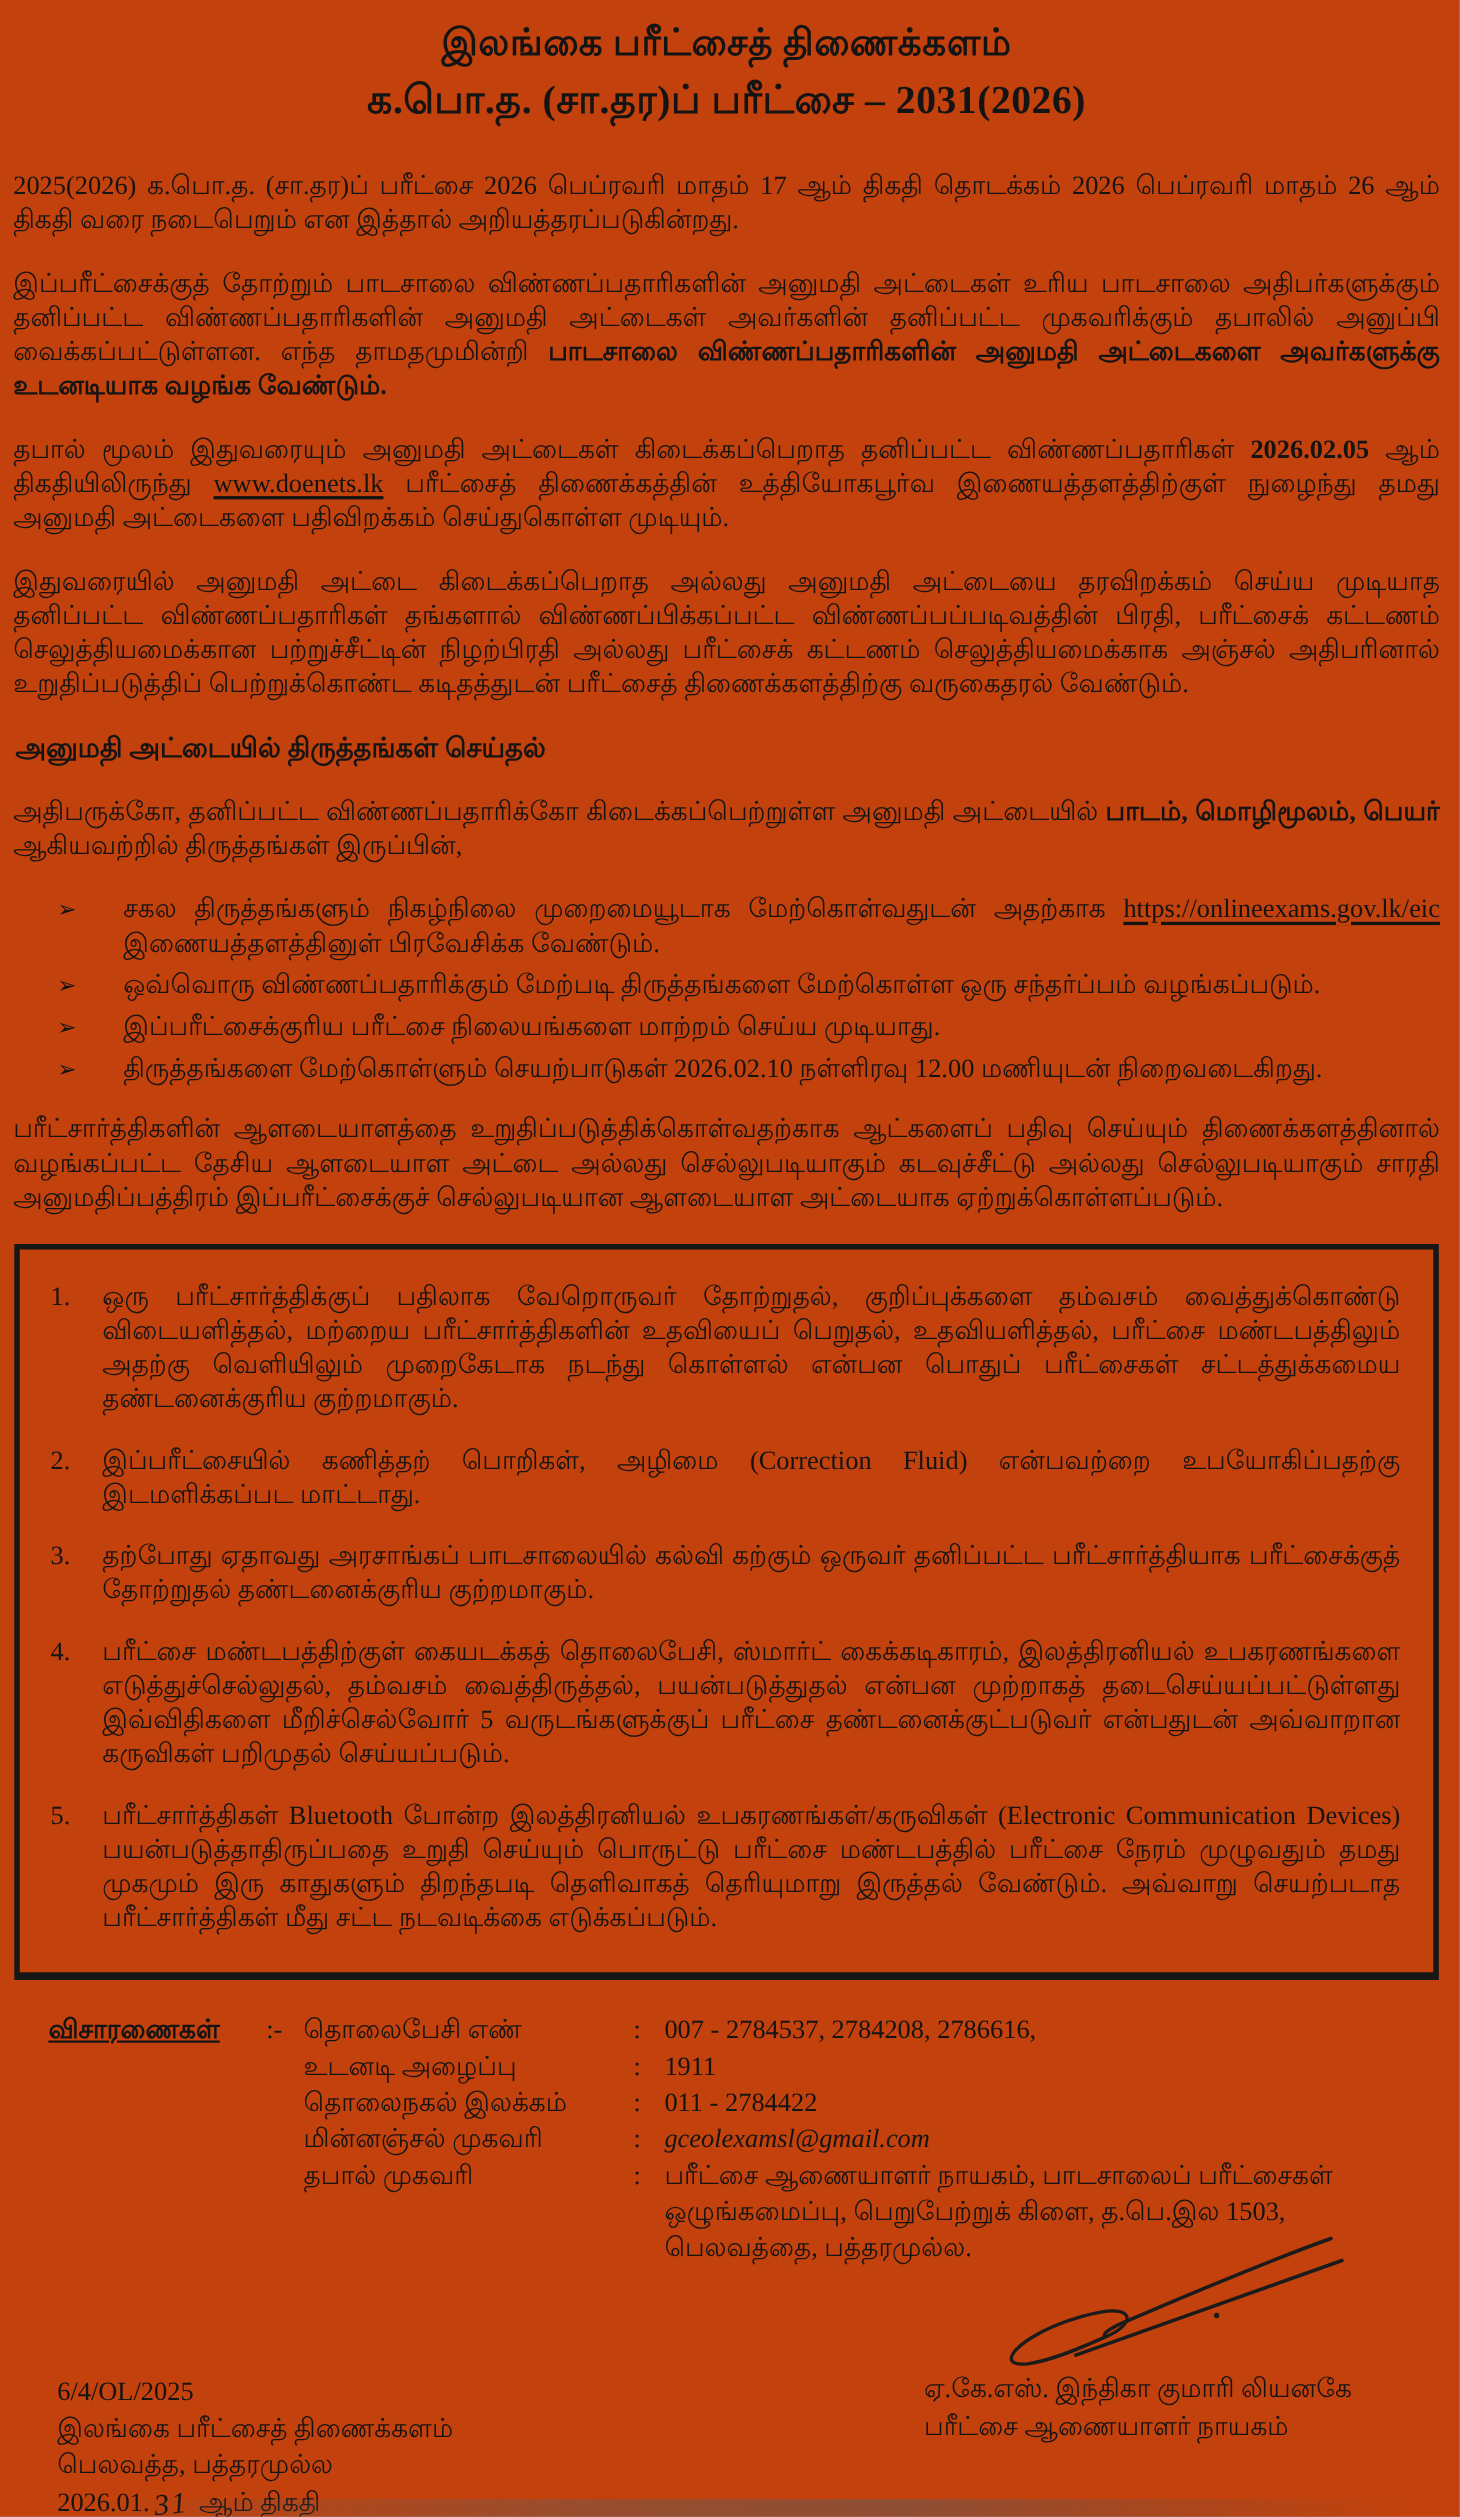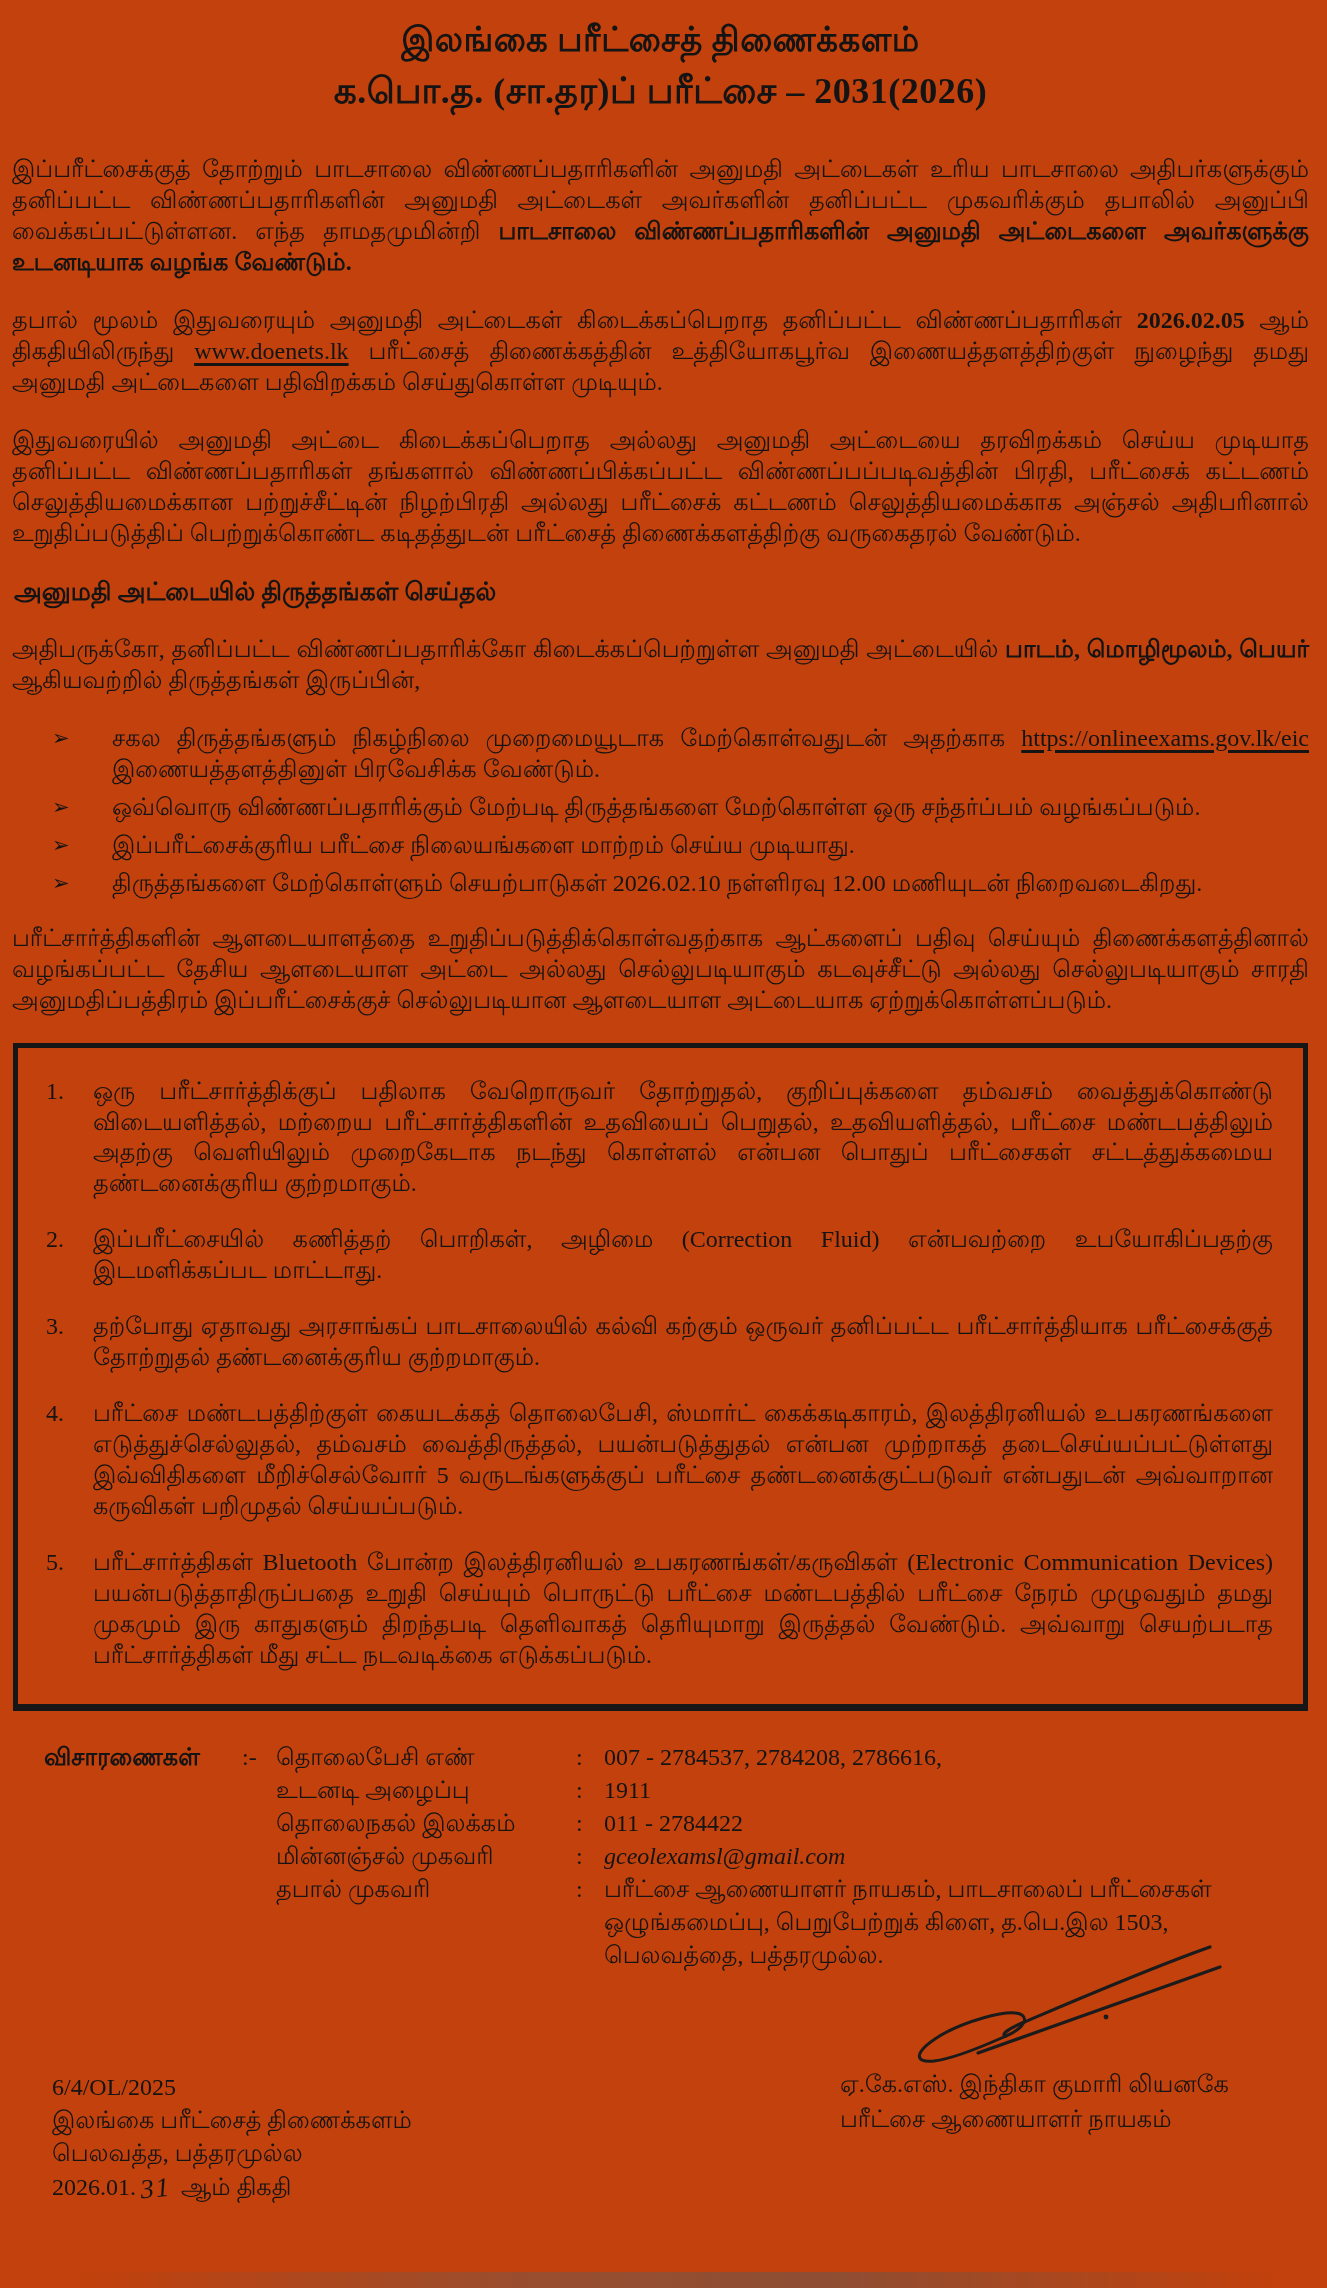--- a/index.html
+++ b/index.html
@@ -31,21 +31,21 @@
     border:5px solid #161616;
     border-bottom-width:7px;
     margin:2px 1px 30px 1px;
     padding:28px 30px 8px 22px;
   }
   .rule{display:flex;margin-bottom:25px;}
   .rule-num{width:47px;flex:none;padding-left:6px;}
   .rule-text{flex:1;text-align:justify;}
   .contacts{margin:6px 0 0 32px;}
   .contact-row{display:flex;line-height:1.38;}
-  .c-head{width:198px;flex:none;font-weight:bold;}
+  .c-head{width:198px;flex:none;font-weight:bold;text-decoration:underline;}
   .c-sep{width:34px;flex:none;}
   .c-label{width:300px;flex:none;}
   .c-colon{width:28px;flex:none;}
   .c-value{flex:1;max-width:700px;}
   .footer{position:relative;height:268px;margin-top:8px;}
   .footer-left{position:absolute;left:40px;top:90px;line-height:33px;}
   .hand{display:inline-block;font-style:italic;font-size:27px;transform:rotate(-6deg) translateY(2px);letter-spacing:2px;padding:0 4px;}
   .footer-right{position:absolute;left:828px;top:-46px;width:494px;}
   .signature-wrap{height:132px;margin-left:60px;}
   .signer{line-height:35px;}
@@ -58,20 +58,23 @@
 </head>
 <body>
 
 <div class="page">
 
   <div class="doc-header">
     <div class="title1">இலங்கை பரீட்சைத் திணைக்களம்</div>
     <div class="title2">க.பொ.த. (சா.தர)ப் பரீட்சை – 2031(2026)</div>
   </div>
 
+  <p class="para">
+    <span>2025(2026) க.பொ.த. (சா.தர)ப் பரீட்சை 2026 பெப்ரவரி மாதம் 17 ஆம் திகதி தொடக்கம் 2026 பெப்ரவரி மாதம் 26 ஆம் திகதி வரை நடைபெறும் என இத்தால் அறியத்தரப்படுகின்றது.</span>
+  </p>
 
   <p class="para">
     <span>இப்பரீட்சைக்குத் தோற்றும் பாடசாலை விண்ணப்பதாரிகளின் அனுமதி அட்டைகள் உரிய பாடசாலை அதிபர்களுக்கும் தனிப்பட்ட விண்ணப்பதாரிகளின் அனுமதி அட்டைகள் அவர்களின் தனிப்பட்ட முகவரிக்கும் தபாலில் அனுப்பி வைக்கப்பட்டுள்ளன. எந்த தாமதமுமின்றி </span><span class="bold">பாடசாலை விண்ணப்பதாரிகளின் அனுமதி அட்டைகளை அவர்களுக்கு உடனடியாக வழங்க வேண்டும்.</span>
   </p>
 
   <p class="para">
     <span>தபால் மூலம் இதுவரையும் அனுமதி அட்டைகள் கிடைக்கப்பெறாத தனிப்பட்ட விண்ணப்பதாரிகள் </span><span class="bold">2026.02.05</span><span> ஆம் திகதியிலிருந்து </span><a class="link">www.doenets.lk</a><span> பரீட்சைத் திணைக்கத்தின் உத்தியோகபூர்வ இணையத்தளத்திற்குள் நுழைந்து தமது அனுமதி அட்டைகளை பதிவிறக்கம் செய்துகொள்ள முடியும்.</span>
   </p>
 
   <p class="para">

